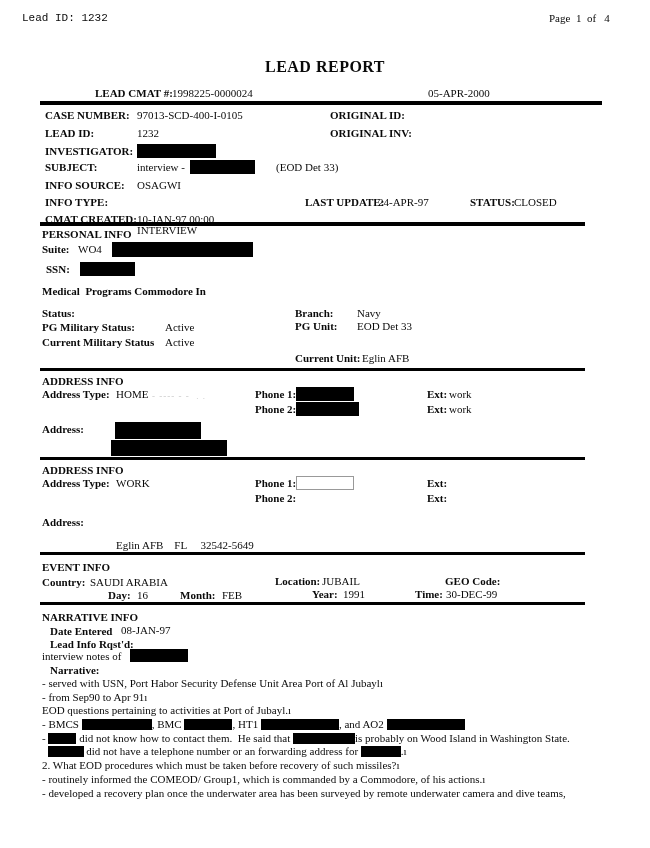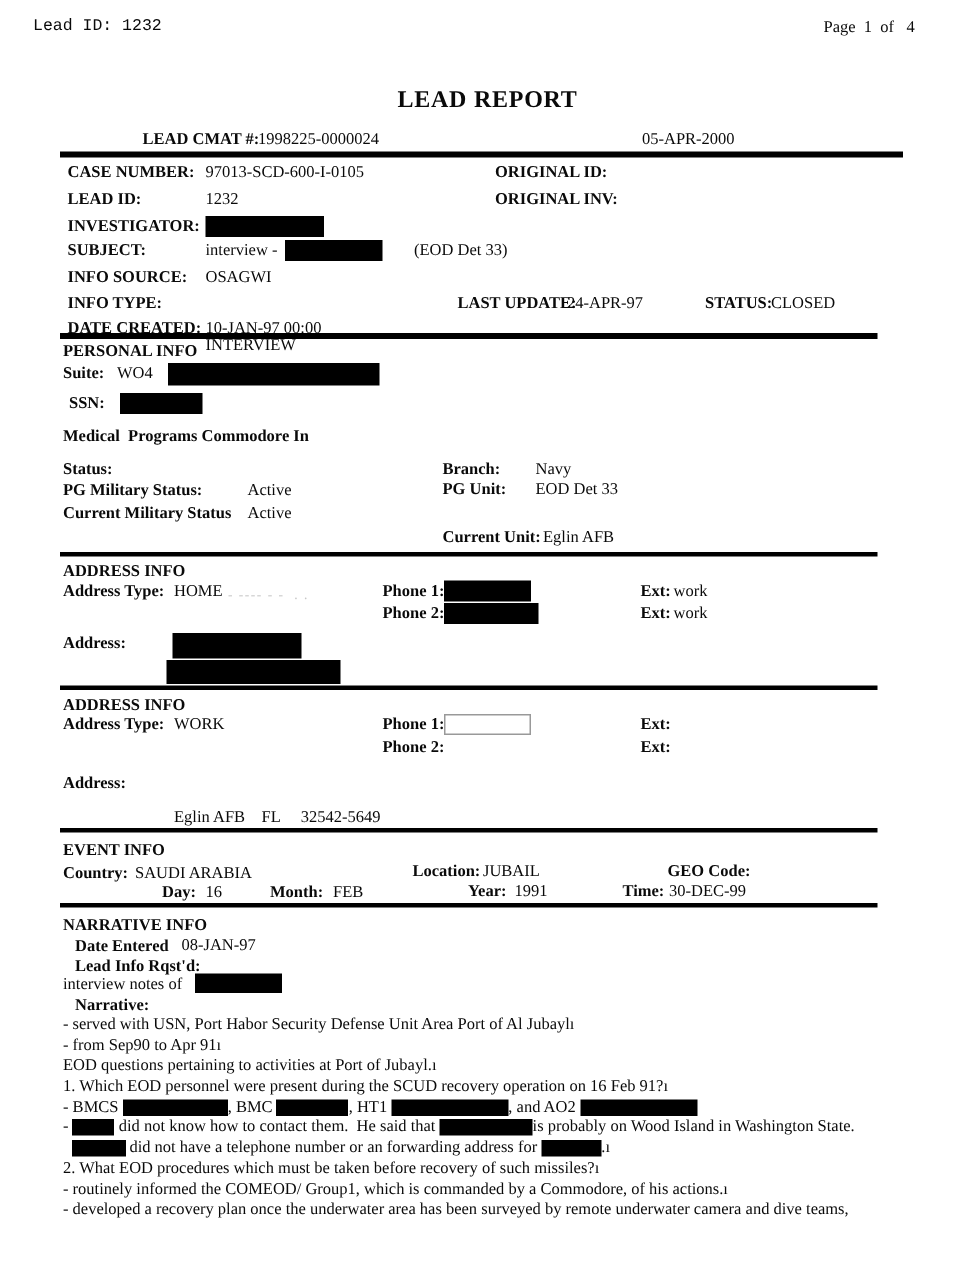--- a/index.html
+++ b/index.html
@@ -32,21 +32,21 @@
   <span class="at" style="left:549px;top:12px;">Page  1  of   4</span>
 
   <div class="title" style="top:58px;">LEAD REPORT</div>
 
   <span class="at b" style="left:95px;top:87px;">LEAD CMAT #:</span>
   <span class="at" style="left:172px;top:87px;">1998225-0000024</span>
   <span class="at" style="left:428px;top:87px;">05-APR-2000</span>
   <div class="rule" style="left:40px;top:101px;width:562px;height:4px;"></div>
 
   <span class="at b" style="left:45px;top:109px;">CASE NUMBER:</span>
-  <span class="at" style="left:137px;top:109px;">97013-SCD-600-I-0105</span>
+  <span class="at" style="left:137px;top:109px;">97013-SCD-400-I-0105</span>
   <span class="at b" style="left:330px;top:109px;">ORIGINAL ID:</span>
 
   <span class="at b" style="left:45px;top:127px;">LEAD ID:</span>
   <span class="at" style="left:137px;top:127px;">1232</span>
   <span class="at b" style="left:330px;top:127px;">ORIGINAL INV:</span>
 
   <span class="at b" style="left:45px;top:145px;">INVESTIGATOR:</span>
   <div class="redact" style="left:137px;top:144px;width:79px;height:14px;"></div>
 
   <span class="at b" style="left:45px;top:161px;">SUBJECT:</span>
@@ -57,21 +57,21 @@
   <span class="at b" style="left:45px;top:179px;">INFO SOURCE:</span>
   <span class="at" style="left:137px;top:179px;">OSAGWI</span>
 
   <span class="at b" style="left:45px;top:196px;">INFO TYPE:</span>
   <span class="at" style="left:137px;top:196px;margin-top:28px;">INTERVIEW</span>
   <span class="at b" style="left:305px;top:196px;">LAST UPDATE:</span>
   <span class="at" style="left:378px;top:196px;">24-APR-97</span>
   <span class="at b" style="left:470px;top:196px;">STATUS:</span>
   <span class="at" style="left:514px;top:196px;">CLOSED</span>
 
-  <span class="at b" style="left:45px;top:213px;">DATE CREATED:</span>
+  <span class="at b" style="left:45px;top:213px;">CMAT CREATED:</span>
   <span class="at" style="left:137px;top:213px;">10-JAN-97 00:00</span>
 
   <div class="rule" style="left:40px;top:222px;width:545px;height:4px;"></div>
 
   <span class="at b" style="left:42px;top:228px;">PERSONAL INFO</span>
   <span class="at b" style="left:42px;top:243px;">Suite:</span>
   <span class="at" style="left:78px;top:243px;">WO4</span>
   <div class="redact" style="left:112px;top:242px;width:141px;height:15px;"></div>
 
   <span class="at b" style="left:46px;top:263px;">SSN:</span>
@@ -154,21 +154,20 @@
   <span class="at" style="left:121px;top:624px;">08-JAN-97</span>
   <span class="at b" style="left:50px;top:638px;">Lead Info Rqst'd:</span>
   <span class="at" style="left:42px;top:650px;">interview notes of</span>
   <div class="redact" style="left:130px;top:649px;width:58px;height:13px;"></div>
   <span class="at b" style="left:50px;top:664px;">Narrative:</span>
 
   <div class="nlines" id="narrative-lines">
       <div class="nline">- served with USN, Port Habor Security Defense Unit Area Port of Al Jubaylı</div>
       <div class="nline">- from Sep90 to Apr 91ı</div>
       <div class="nline">EOD questions pertaining to activities at Port of Jubayl.ı</div>
-      <div class="nline">1. Which EOD personnel were present during the SCUD recovery operation on 16 Feb 91?ı</div>
       <div class="nline">- BMCS <span class="nredact" style="width: 70px;"></span>, BMC <span class="nredact" style="width: 48px;"></span>, HT1 <span class="nredact" style="width: 78px;"></span>, and AO2 <span class="nredact" style="width: 78px;"></span></div>
       <div class="nline">- <span class="nredact" style="width: 28px;"></span> did not know how to contact them.  He said that <span class="nredact" style="width: 62px;"></span>is probably on Wood Island in Washington State.</div>
       <div class="nline">  <span class="nredact" style="width: 36px;"></span> did not have a telephone number or an forwarding address for <span class="nredact" style="width: 40px;"></span>.ı</div>
       <div class="nline">2. What EOD procedures which must be taken before recovery of such missiles?ı</div>
       <div class="nline">- routinely informed the COMEOD/ Group1, which is commanded by a Commodore, of his actions.ı</div>
       <div class="nline">- developed a recovery plan once the underwater area has been surveyed by remote underwater camera and dive teams,</div>
     </div>
 
 </div>
 

